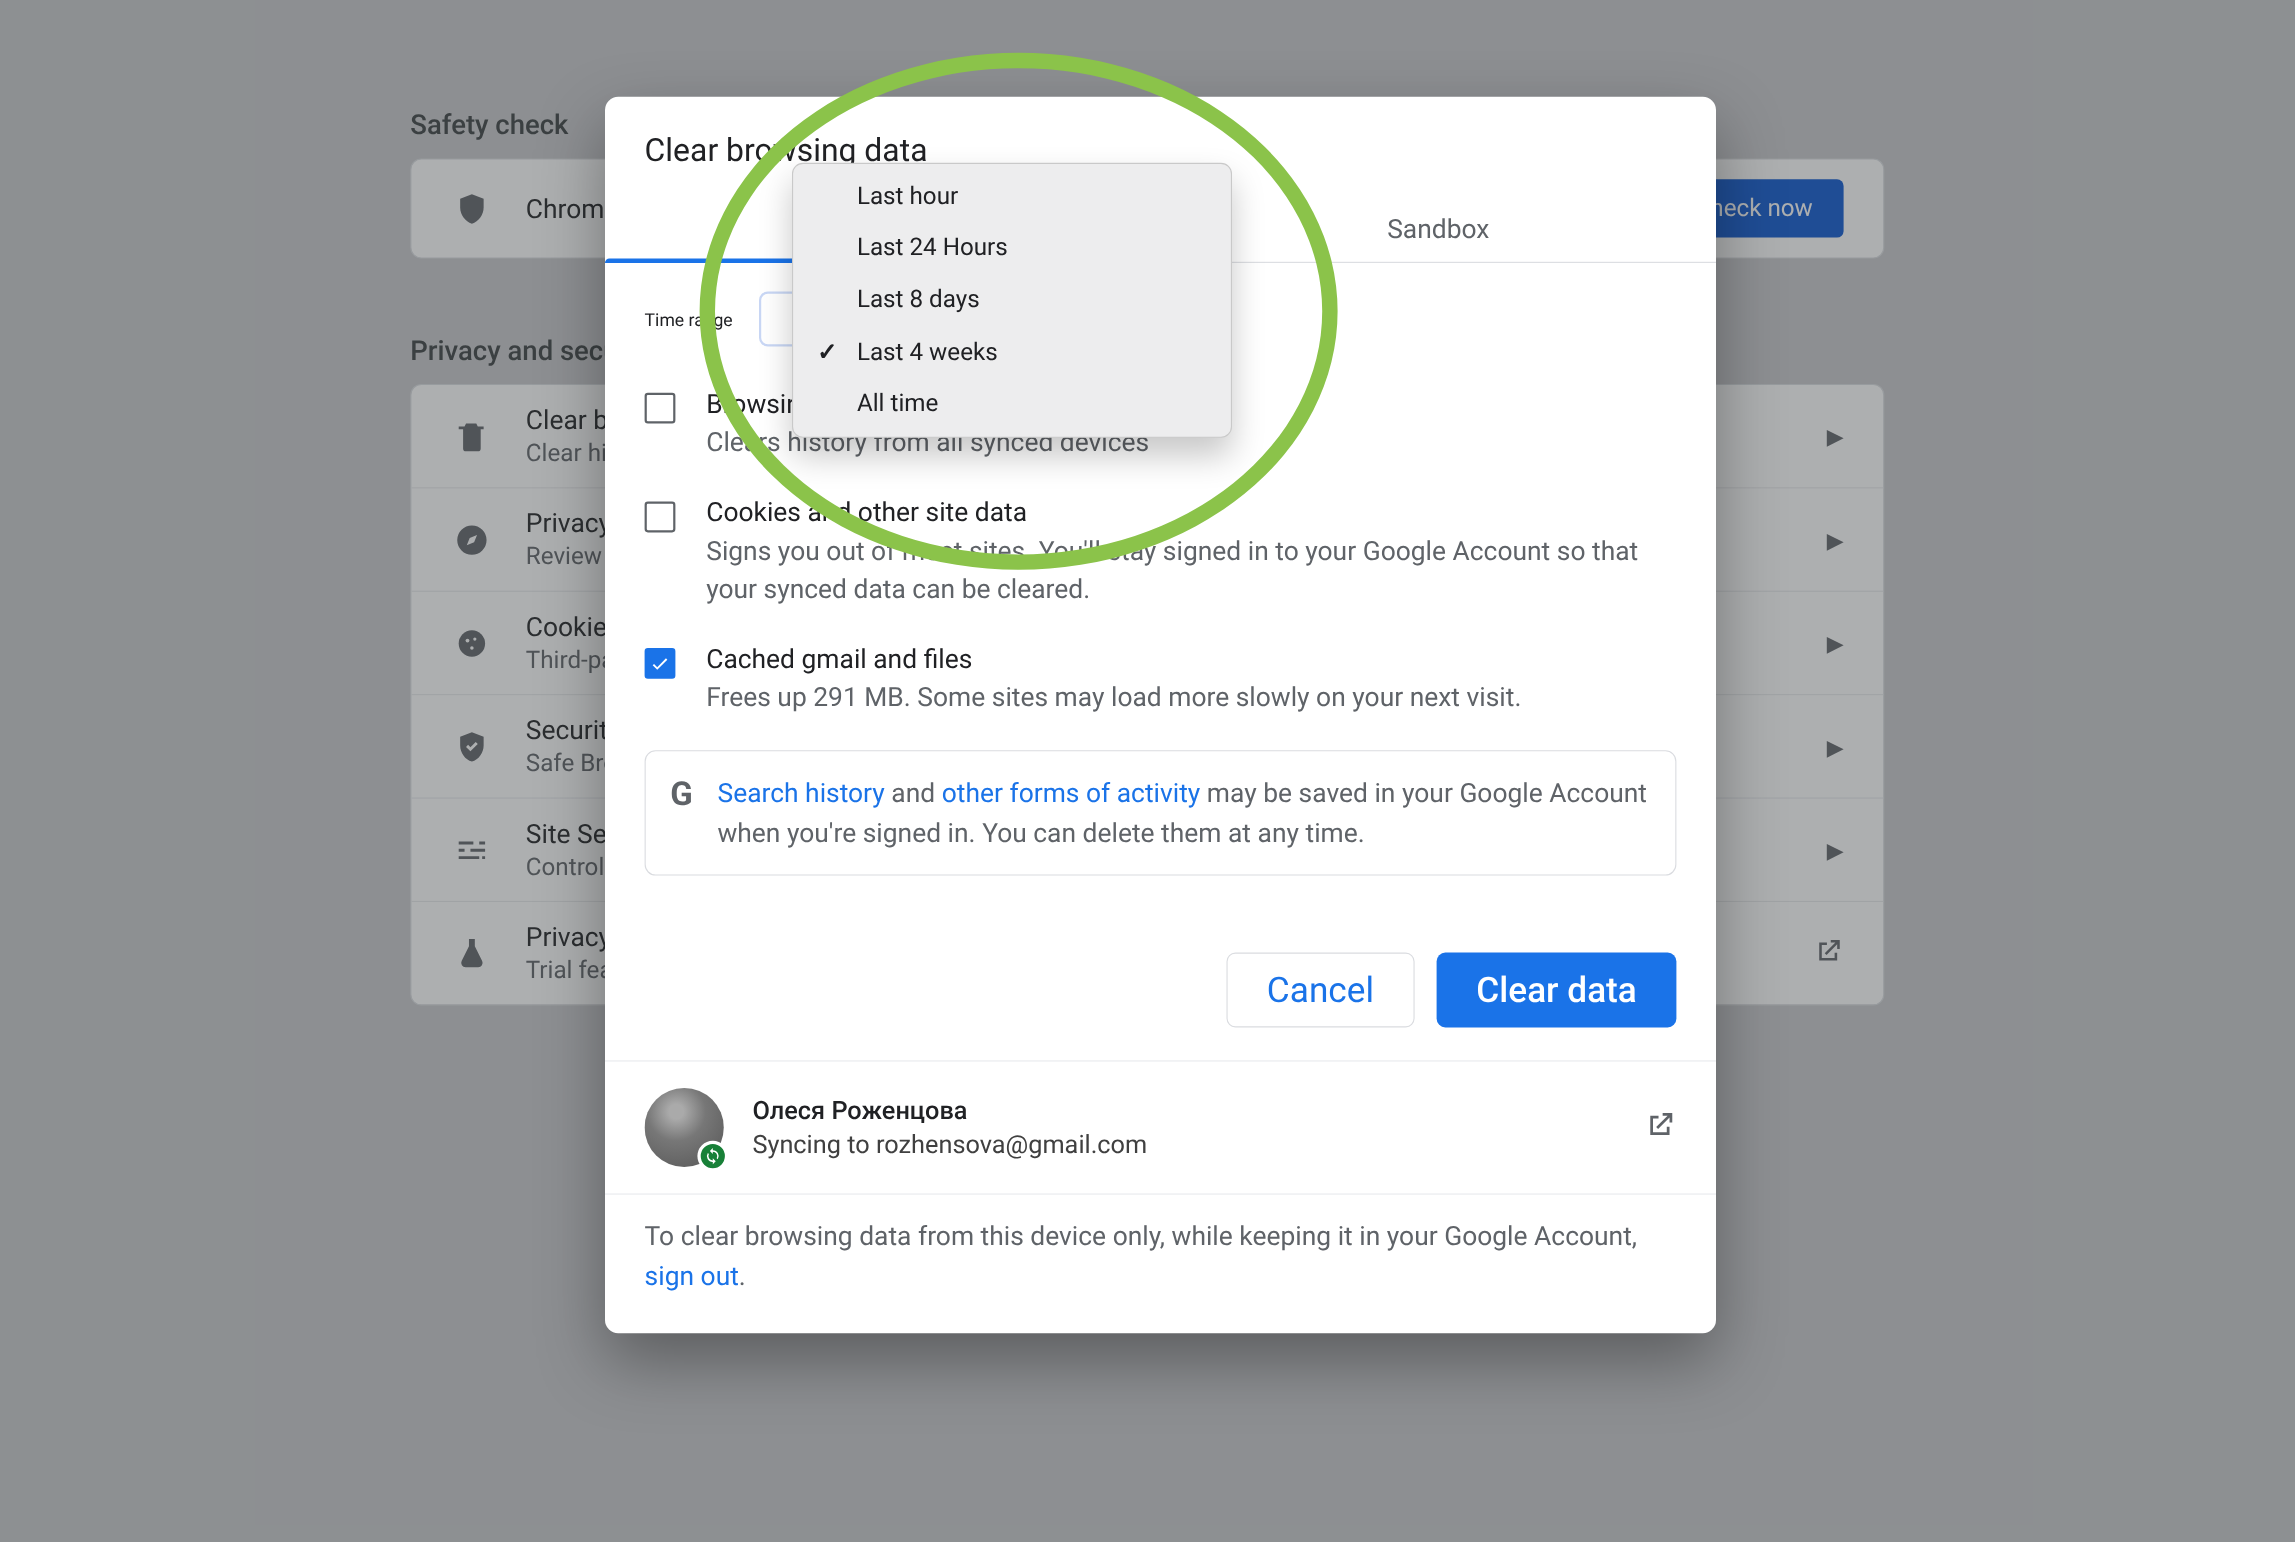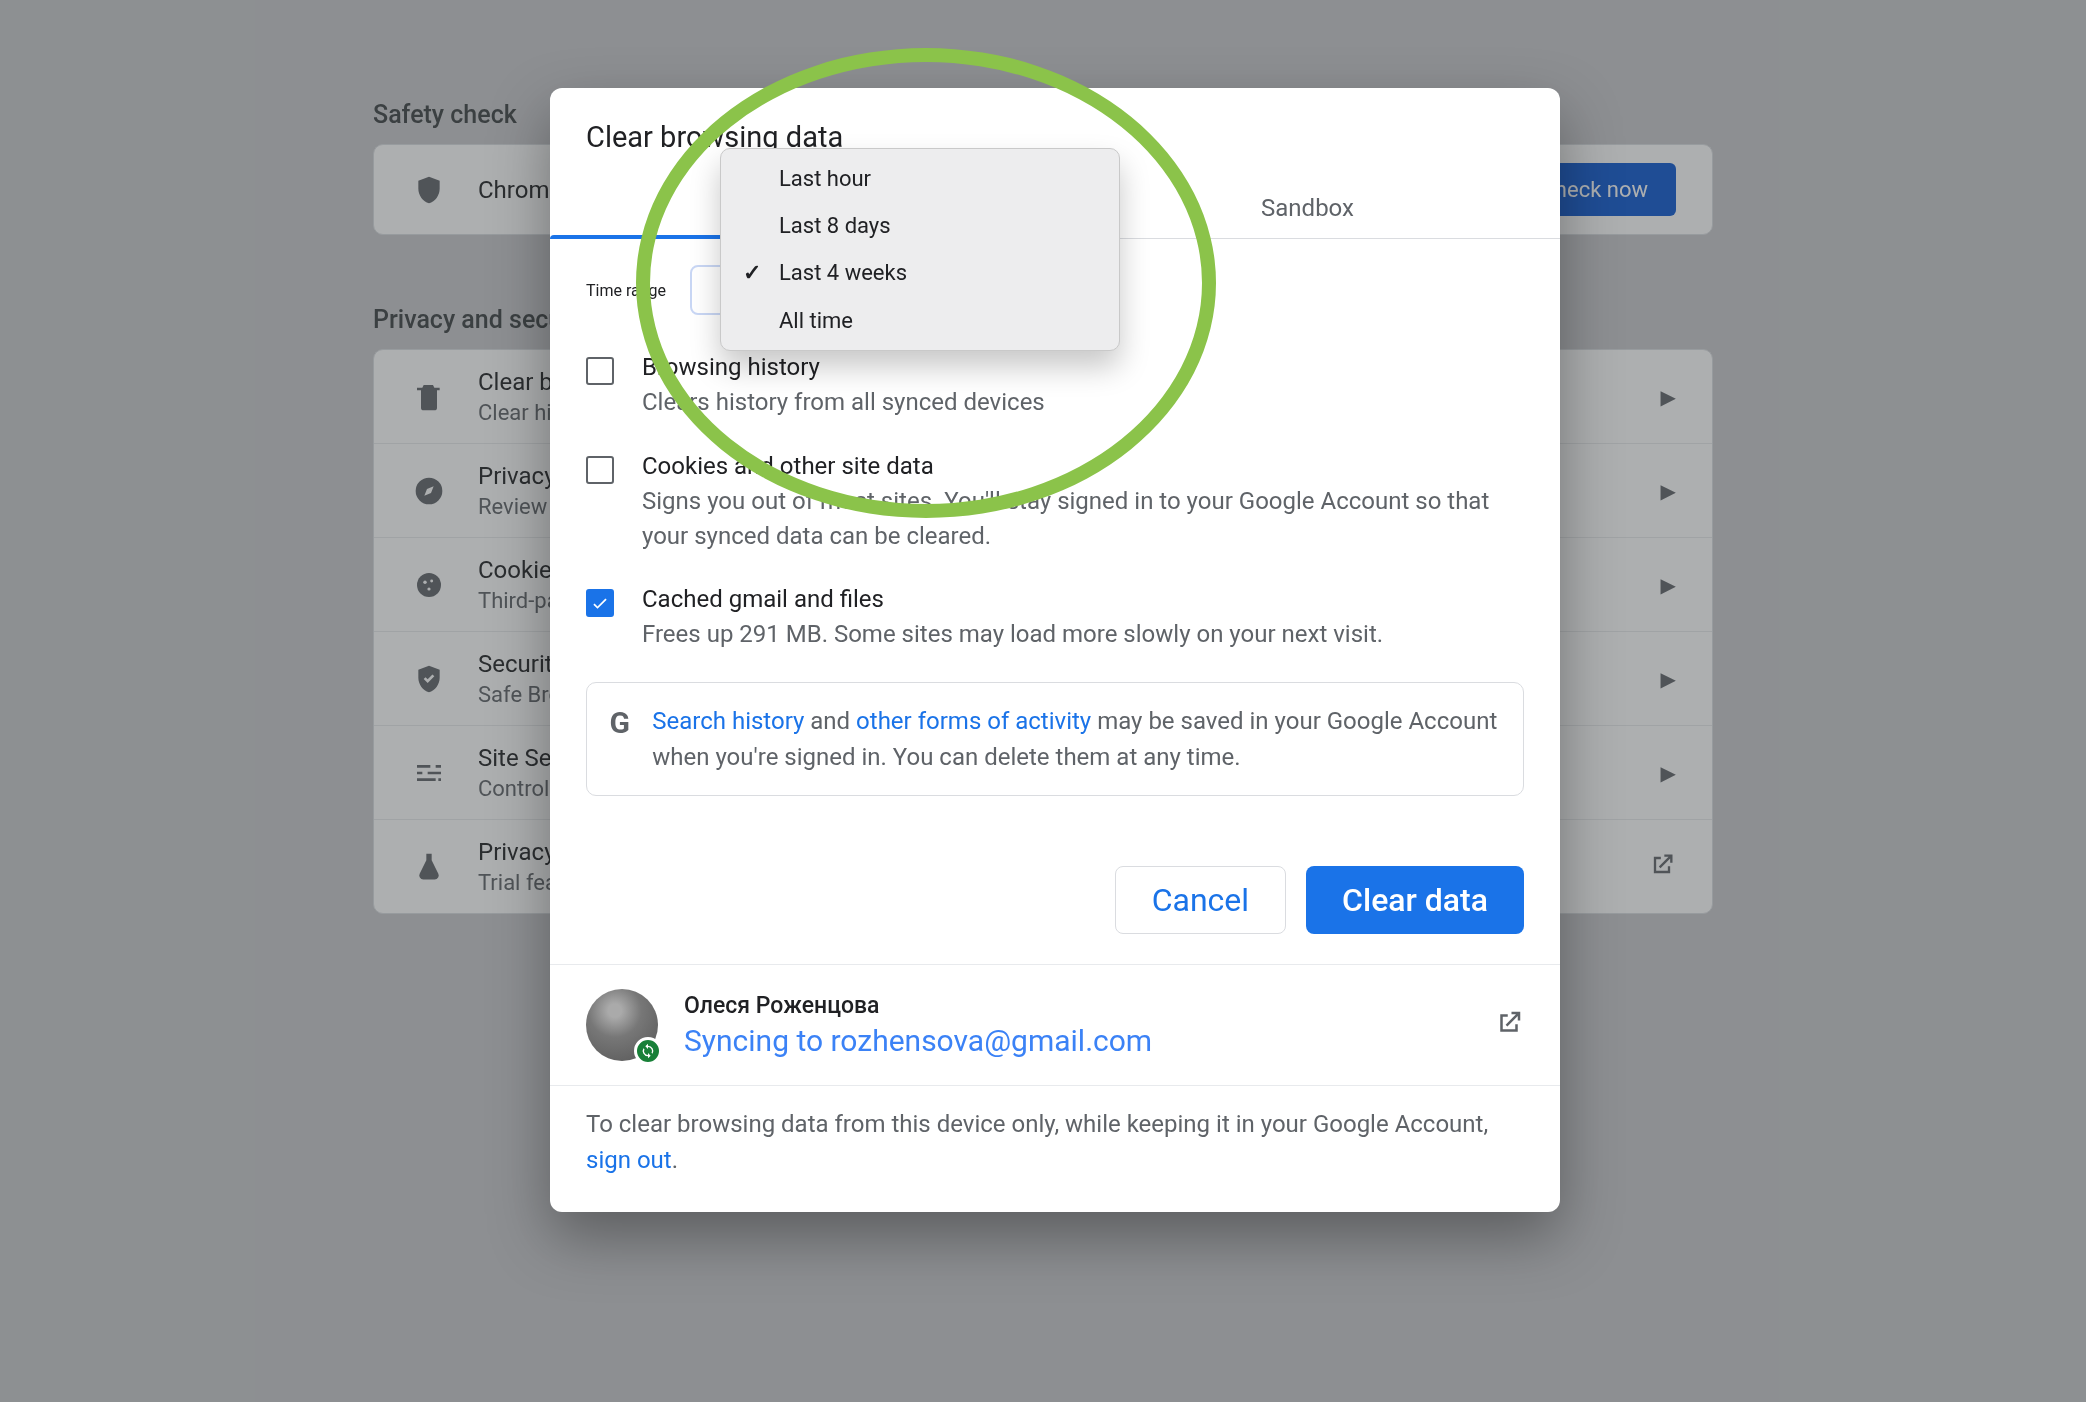--- a/index.html
+++ b/index.html
@@ -131,21 +131,21 @@
     width:72px; height:72px; border-radius:50%; background:#7a7a7a;
     position:relative; background-image:radial-gradient(circle at 40% 30%, #aaa 10%, #777 40%, #555 100%);
     flex:0 0 72px;
   }
   .sync-badge {
     position:absolute; right:-4px; bottom:-4px; width:28px; height:28px; border-radius:50%;
     background:#188038; border:3px solid #fff; display:flex; align-items:center; justify-content:center;
   }
   .sync-badge svg { width:16px; height:16px; fill:#fff; }
   .account-text .name { font-size:23px; color:#202124; font-weight:500; }
-  .account-text .mail { font-size:30px; color:#3b82f6; margin-top:4px; }
+  .account-text .mail { font-size:23px; color:#404040; margin-top:4px; }
   .account-launch { margin-left:auto; }
 
   .footer-text {
     padding:20px 36px 34px; font-size:24px; color:#5f6368; line-height:1.5;
     border-top:1px solid #e8eaed;
   }
   .footer-text a { color:#1a73e8; text-decoration:none;margin-top:12px; }
 
   
   .dropdown {
@@ -355,20 +355,24 @@
   </div>
 </div>
 
 <div class="dropdown">
   <div class="dropdown-item">
       <span class="check"></span>
       <span>Last hour</span>
     </div>
   <div class="dropdown-item">
       <span class="check"></span>
+      <span>Last 24 Hours</span>
+    </div>
+  <div class="dropdown-item">
+      <span class="check"></span>
       <span>Last 8 days</span>
     </div>
   <div class="dropdown-item selected">
       <span class="check"></span>
       <span>Last 4 weeks</span>
     </div>
   <div class="dropdown-item">
       <span class="check"></span>
       <span>All time</span>
     </div>

